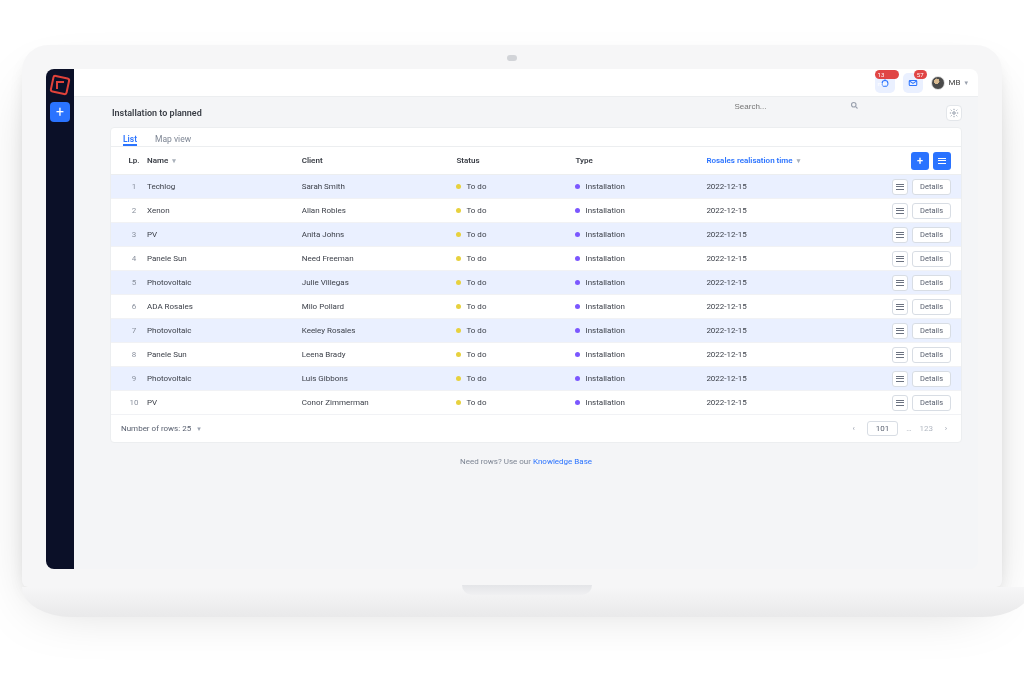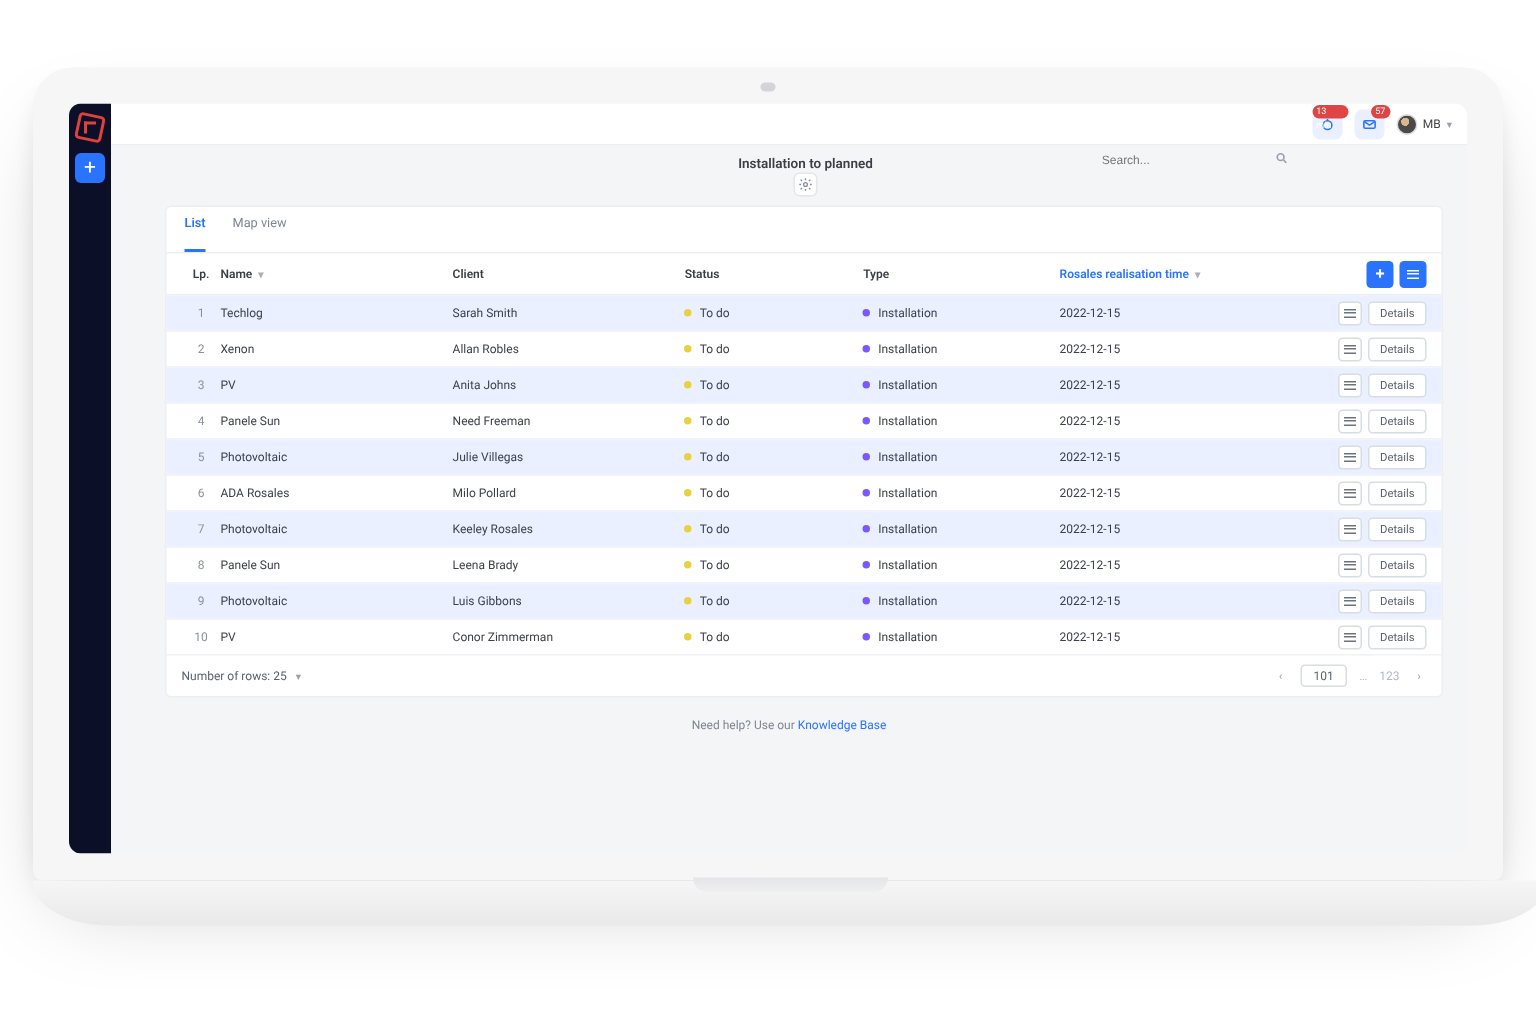--- a/index.html
+++ b/index.html
@@ -165,21 +165,20 @@
   }
 
   .page-head {
     display: flex;
     align-items: center;
     justify-content: space-between;
     padding: 8px 16px 6px 38px;
     font-size: 9px;
     font-weight: 600;
     color: #3a3e46;
-    flex-direction: column;
   }
   .gear {
     width: 16px; height: 16px;
     border-radius: 4px;
     background: #fff;
     border: 1px solid #e3e6ea;
     color: #8790a0;
     display: flex; align-items: center; justify-content: center;
     font-size: 10px;
   }
@@ -195,21 +194,21 @@
 
   .tabs {
     display: flex;
     gap: 18px;
     padding: 6px 12px 0 12px;
     border-bottom: 1px solid #eceef0;
   }
   .tab {
     font-size: 8.5px;
     color: #7e8694;
-    padding-bottom: 12px;
+    padding-bottom: 0;
     border-bottom: 2px solid transparent;
   }
   .tab.active {
     color: #2a73ff;
     font-weight: 600;
     border-bottom-color: #2a73ff;
   }
 
   .table-head, .row {
     display: grid;
@@ -598,21 +597,21 @@
               <span class="pg-cur">101</span>
               <span class="muted">…</span>
               <span class="muted">123</span>
               <span class="pg-btn">›</span>
             </div>
           </div>
 
         </div>
 
         <div class="help">
-          <span>Need help? Use our </span><a href="#">Knowledge Base</a>
+          <span>Need rows? Use our </span><a href="#">Knowledge Base</a>
         </div>
 
       </div>
     </div>
   </div>
   <div class="base">
     <div class="notch"></div>
   </div>
 </div>
 

